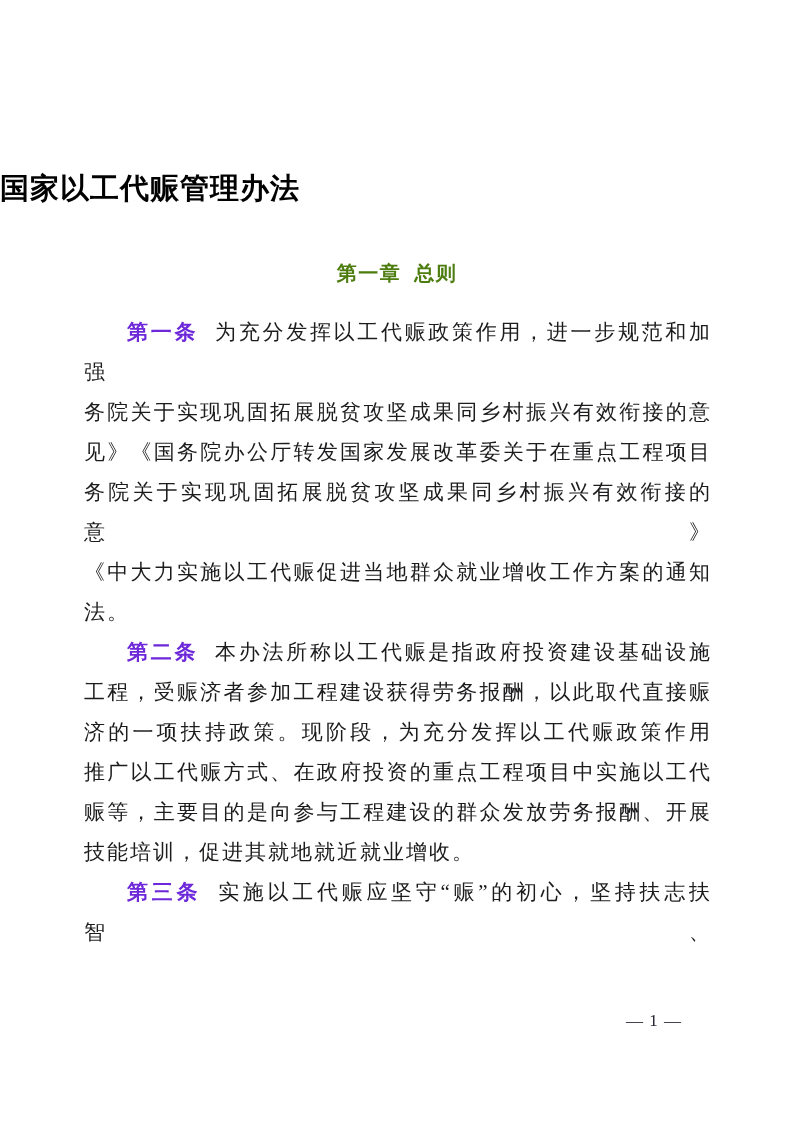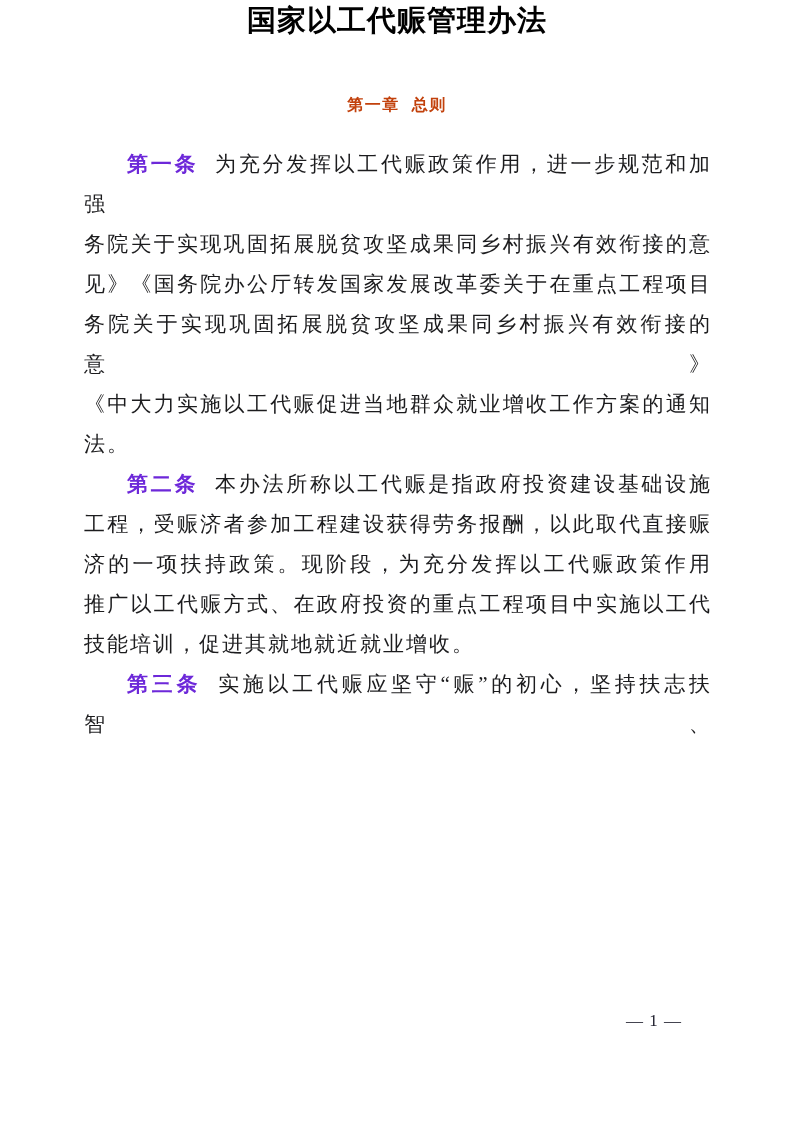--- a/index.html
+++ b/index.html
@@ -11,37 +11,38 @@
     position: relative;
     width: 794px;
     height: 1123px;
     margin: 0 auto;
     background: #ffffff;
     color: #1c1c1e;
     overflow: hidden;
   }
   .doc-title {
     margin: 0;
-    text-align: center;
+    padding-top: 168px;
+    text-align: left;
     font-size: 29px;
     line-height: 40px;
     font-weight: bold;
     letter-spacing: 1px;
     color: #000000;
     font-family: "Liberation Serif", "DejaVu Serif", serif;
   }
   .chapter-heading {
     margin: 50px 0 0 0;
     text-align: center;
-    font-size: 16px;
+    font-size: 20px;
     line-height: 30px;
     font-weight: 600;
     letter-spacing: 1.5px;
     word-spacing: 6px;
-    color: #c2410c;
+    color: #4d7c0f;
     font-family: "Liberation Sans", "DejaVu Sans", sans-serif;
   }
   .doc-body {
     margin: 24px 0 0 84px;
     width: 628px;
     font-size: 21px;
     line-height: 40px;
     letter-spacing: 2px;
     color: #1c1c1e;
   }
@@ -86,20 +87,21 @@
         <div class="line">见》《国务院办公厅转发国家发展改革委关于在重点工程项目</div>
         <div class="line">务院关于实现巩固拓展脱贫攻坚成果同乡村振兴有效衔接的意》</div>
         <div class="line">《中大力实施以工代赈促进当地群众就业增收工作方案的通知</div>
         <div class="line para-end">法。</div>
       </div>
       <div class="para">
         <div class="line first"><b class="lead">第二条</b><span>本办法所称以工代赈是指政府投资建设基础设施</span></div>
         <div class="line">工程，受赈济者参加工程建设获得劳务报酬，以此取代直接赈</div>
         <div class="line">济的一项扶持政策。现阶段，为充分发挥以工代赈政策作用</div>
         <div class="line">推广以工代赈方式、在政府投资的重点工程项目中实施以工代</div>
+        <div class="line">赈等，主要目的是向参与工程建设的群众发放劳务报酬、开展</div>
         <div class="line para-end">技能培训，促进其就地就近就业增收。</div>
       </div>
       <div class="para">
         <div class="line first"><b class="lead">第三条</b><span>实施以工代赈应坚守“赈”的初心，坚持扶志扶智、</span></div>
       </div>
     </main>
 
   <div class="page-number">— 1 —</div>
 </div>
 

